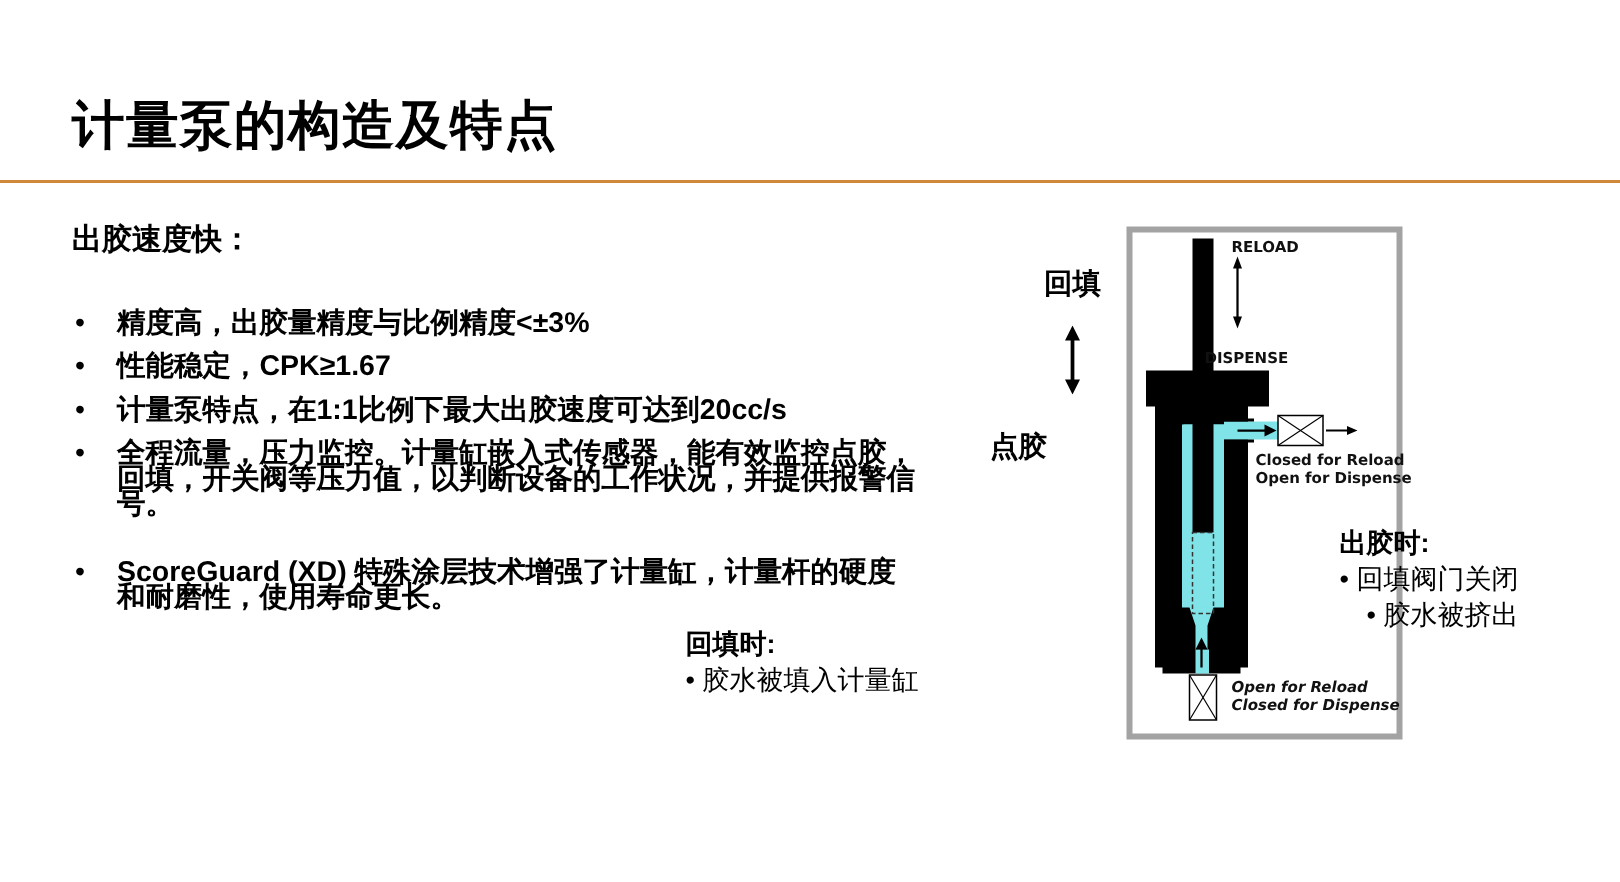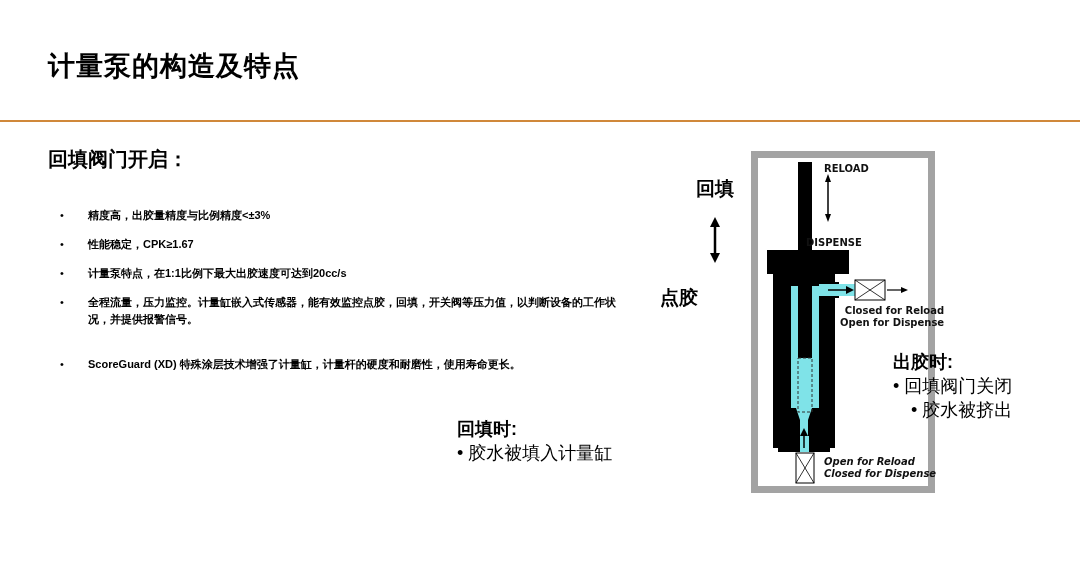--- a/index.html
+++ b/index.html
@@ -1,43 +1,43 @@
 <!DOCTYPE html>
 <html><head>
 <meta charset="utf-8">
 <style>
   html, body { margin: 0; padding: 0; background: #ffffff; }
   body { width: 1080px; height: 588px; position: relative; overflow: hidden;
          font-family: "Liberation Sans", "DejaVu Sans", sans-serif; color: #000; }
-  .title { position: absolute; left: 48px; top: 48px; font-size: 27px; font-weight: bold; letter-spacing: 1px; margin: 0; }
+  .title { position: absolute; left: 48px; top: 60px; font-size: 35px; font-weight: bold; letter-spacing: 1px; margin: 0; }
   .rule { position: absolute; left: 0; top: 120px; width: 1080px; height: 2px; background: #D0883A; }
   .subtitle { position: absolute; left: 48px; top: 146px; font-size: 20px; margin: 0; }
-  .bullets { position: absolute; left: 60px; top: 207px; width: 560px; margin: 0; padding: 0; list-style: none;
-             font-size: 11px; font-weight: bold; line-height: 17px; }
+  .bullets { position: absolute; left: 50px; top: 207px; width: 560px; margin: 0; padding: 0; list-style: none;
+             font-size: 19px; font-weight: bold; line-height: 17px; }
   .bullets li { position: relative; padding-left: 28px; margin-bottom: 12px; }
   .bullets li::before { content: "•"; position: absolute; left: 0; top: 0; font-weight: normal; }
   .bullets li.tall { margin-bottom: 28px; }
   .side-label { position: absolute; font-size: 19px; font-weight: bold; text-align: center; }
   .dbl-arrow { position: absolute; left: 707px; top: 217px; }
   .note { position: absolute; font-size: 18px; line-height: 24px; }
   .note .head { font-weight: bold; }
   .note .item { white-space: nowrap; text-align: right; }
   .note .item::before { content: "• "; }
   .diagram { position: absolute; left: 751px; top: 151px; width: 184px; height: 342px;
-             border: 7px solid #a3a3a3; background: #fff; box-sizing: border-box; }
+             border: 4px solid #a3a3a3; background: #fff; box-sizing: border-box; }
   .diagram svg { position: absolute; left: 0; top: 0; }
   .dlabel { position: absolute; font-family: "DejaVu Sans", sans-serif; font-weight: bold; font-size: 10px; line-height: 12px; color: #111; white-space: nowrap; }
 </style>
 </head>
 <body>
 
 <h1 class="title">计量泵的构造及特点</h1>
 <div class="rule"></div>
 
-<h2 class="subtitle">回填阀门开启：</h2>
+<h2 class="subtitle">出胶速度快：</h2>
 <ul class="bullets">
   <li>精度高，出胶量精度与比例精度&lt;±3%</li>
   <li>性能稳定，CPK≥1.67</li>
   <li>计量泵特点，在1:1比例下最大出胶速度可达到20cc/s</li>
   <li class="tall">全程流量，压力监控。计量缸嵌入式传感器，能有效监控点胶，回填，开关阀等压力值，以判断设备的工作状况，并提供报警信号。</li>
   <li>ScoreGuard (XD) 特殊涂层技术增强了计量缸，计量杆的硬度和耐磨性，使用寿命更长。</li>
 </ul>
 
 <div class="side-label" style="left:696px; top:176px;">回填</div>
 <div class="dbl-arrow">
@@ -91,21 +91,21 @@
     <rect x="38" y="295" width="18" height="30" fill="#fff" stroke="#000" stroke-width="1"></rect>
     <line x1="38" y1="295" x2="56" y2="325" stroke="#000" stroke-width="0.8"></line>
     <line x1="38" y1="325" x2="56" y2="295" stroke="#000" stroke-width="0.8"></line>
 
     <line x1="70" y1="22" x2="70" y2="58" stroke="#000" stroke-width="1.5"></line>
     <polygon points="70,16 67,24 73,24" fill="#000"></polygon>
     <polygon points="70,64 67,56 73,56" fill="#000"></polygon>
   </svg>
   <div class="dlabel" style="left:66px; top:5px;">RELOAD</div>
   <div class="dlabel" style="left:48px; top:64px;margin-top:15px;">DISPENSE</div>
-  <div class="dlabel" style="left:82px; top:147px;text-align:right;">
+  <div class="dlabel" style="left:82px; top:147px;">
     <div>Closed for Reload</div>
     <div>Open for Dispense</div>
   </div>
   <div class="dlabel" style="left:66px; top:298px;font-style:italic;">
     <div>Open for Reload</div>
     <div>Closed for Dispense</div>
   </div>
 </div>
 
 <div class="note" style="left:893px; top:350px;">

